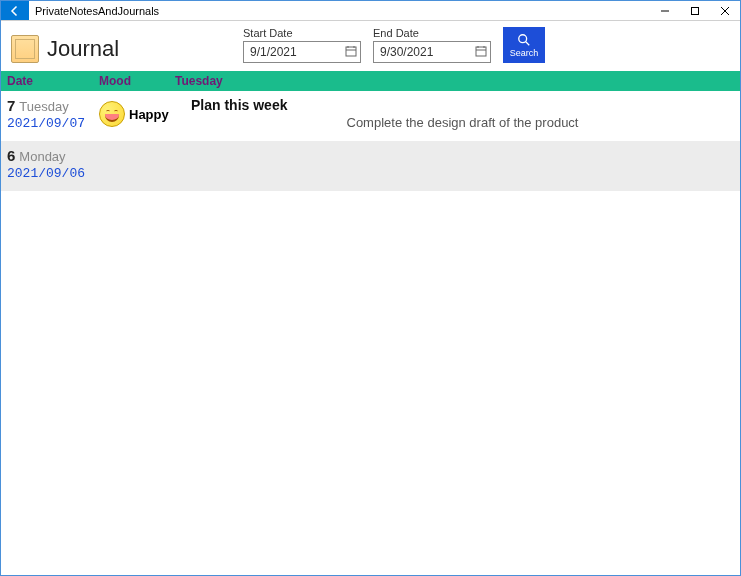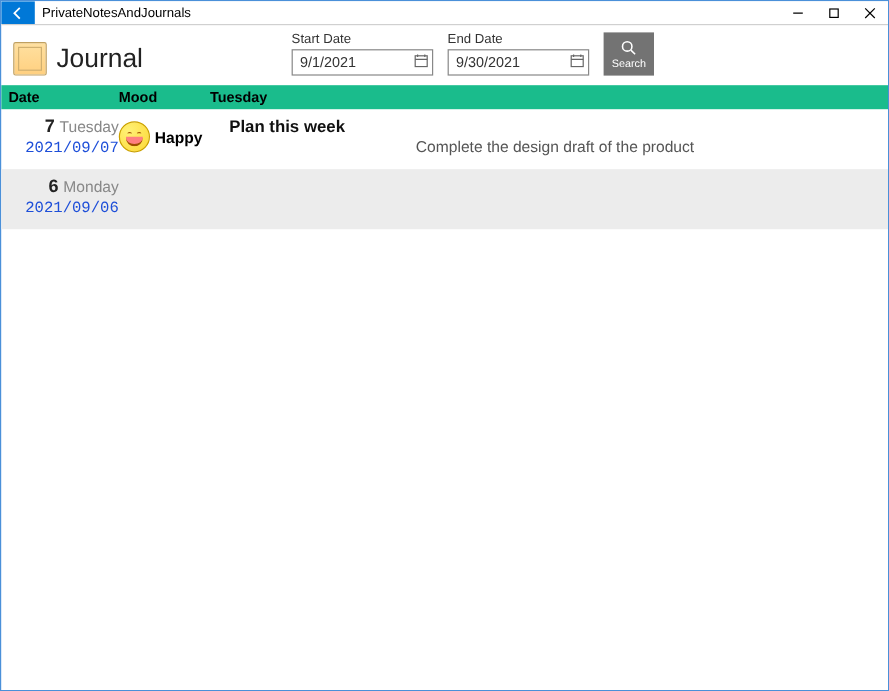--- a/index.html
+++ b/index.html
@@ -105,55 +105,55 @@
       font-family: inherit;
     }
     .cal-icon {
       position: absolute;
       right: 4px; top: 50%;
       transform: translateY(-50%);
       color: #666;
     }
     .cal-icon svg { width: 12px; height: 12px; }
     .search-btn {
-      background: #737373;
+      background: #1d4ed8;
       color: #fff;
       width: 42px;
       height: 36px;
       display: flex;
       flex-direction: column;
       align-items: center;
       justify-content: center;
       font-size: 9px;
       cursor: pointer;
       gap: 1px;
     }
     .search-btn svg { width: 14px; height: 14px; }
     
     .col-header {
       background: #1abc8c;
-      color: #000000;
+      color: #701a75;
       font-weight: 700;
       font-size: 12px;
       display: flex;
       padding: 3px 6px;
     }
     .col-date { width: 92px; }
     .col-mood { width: 76px; }
     .col-content { flex: 1; }
     
     .entry {
       display: flex;
       padding: 6px 6px 10px 6px;
       border-bottom: 0;
     }
     .entry.selected {
       background: #ececec;
     }
-    .e-date { width: 92px; text-align: right; }
+    .e-date { width: 92px; }
     .e-mood {
       width: 92px;
       display: flex;
       align-items: center;
       gap: 4px;
     }
     .e-content { flex: 1; }
     .day-num {
       font-size: 15px;
       font-weight: 700;

